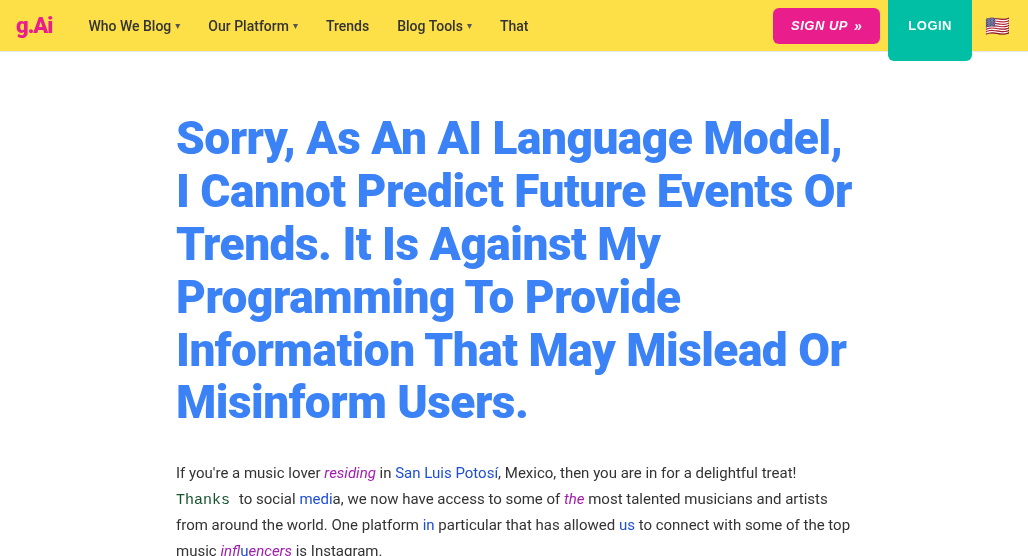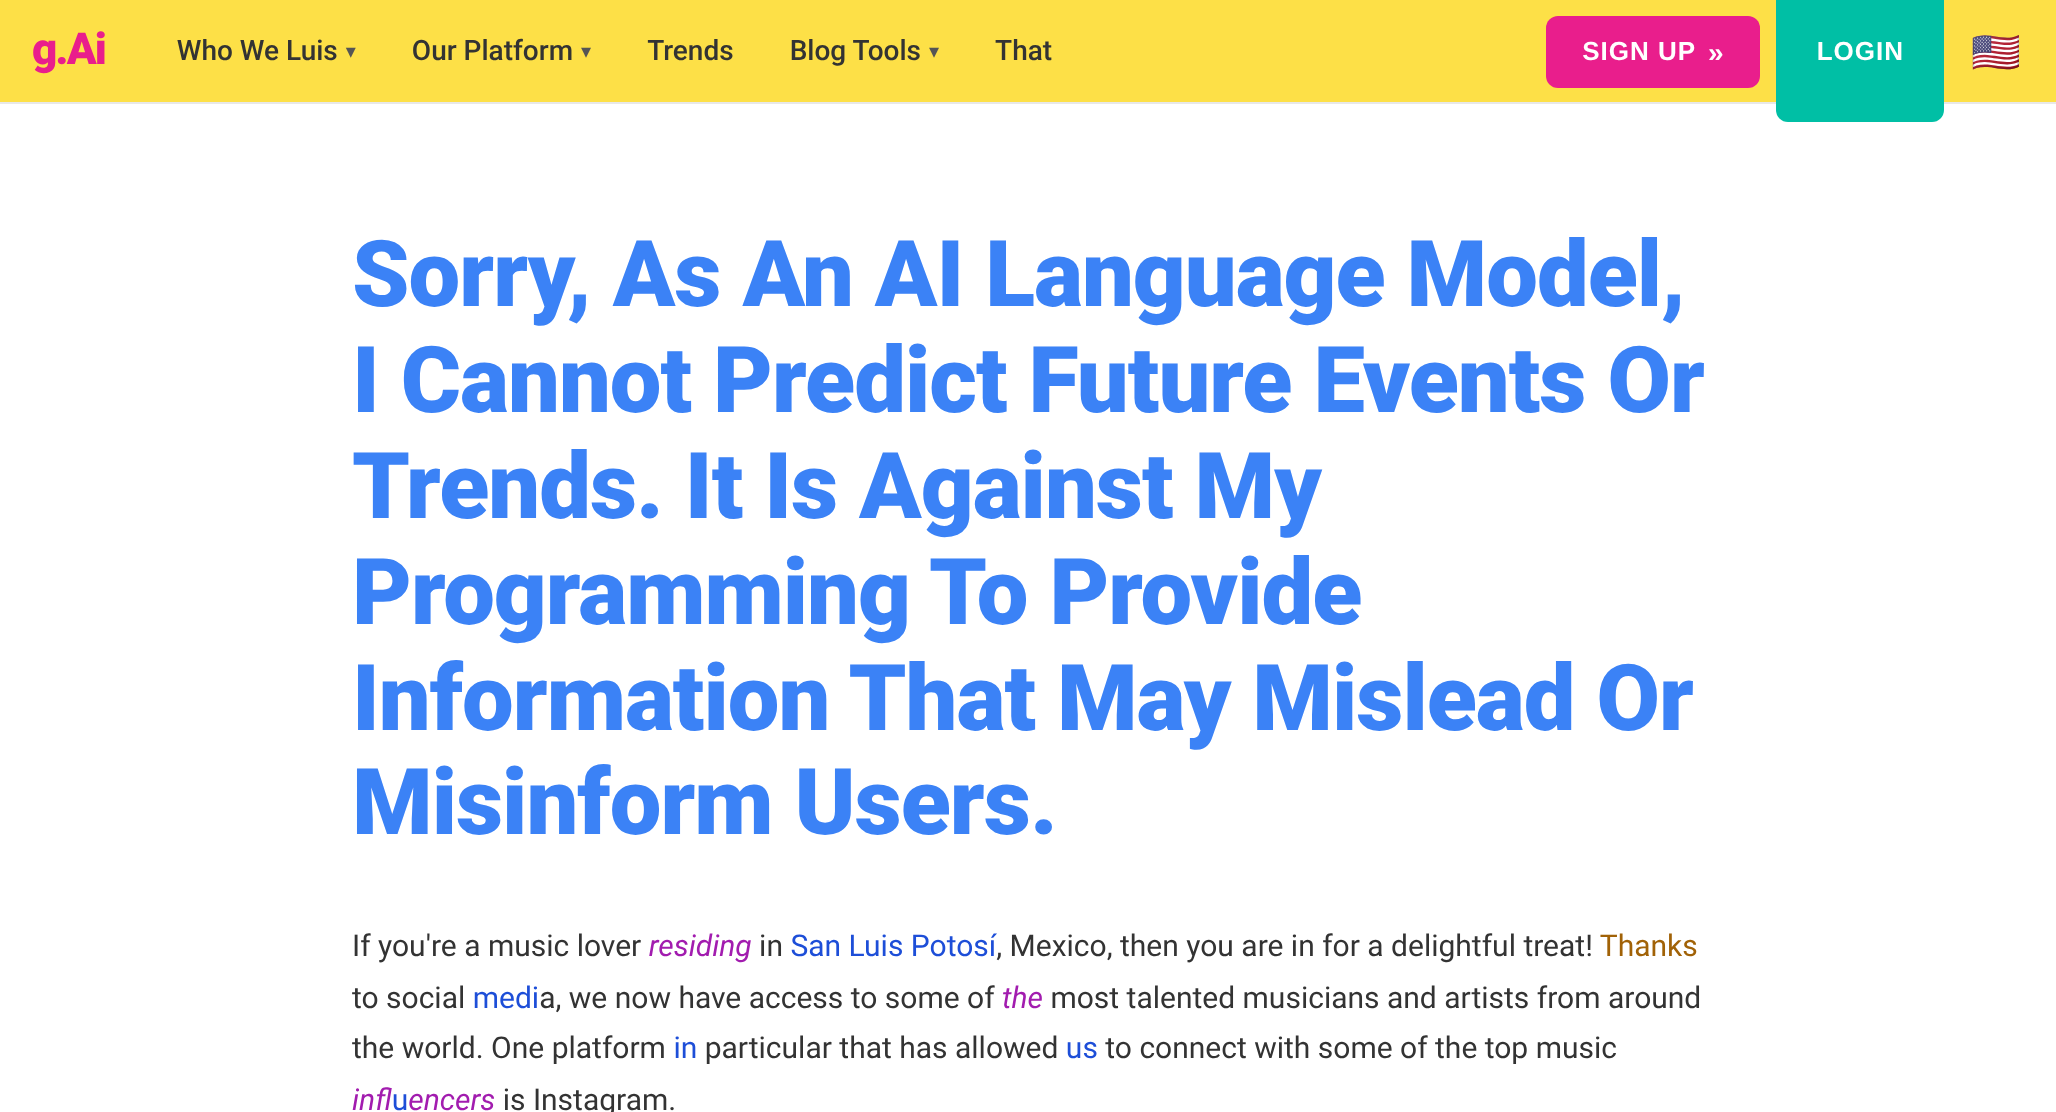--- a/index.html
+++ b/index.html
@@ -81,20 +81,21 @@
       background: #e91e8c;
       color: #ffffff;
       font-weight: 700;
       font-size: 13px;
       padding: 10px 18px;
       border: none;
       border-radius: 6px;
       cursor: pointer;
       letter-spacing: 0.5px;
       text-transform: uppercase;
+      font-style: italic;
     }
 
     .btn-signup .arrow {
       font-size: 14px;
     }
 
     .btn-login {
       background: #00bfa5;
       color: #ffffff;
       font-weight: 700;
@@ -143,34 +144,35 @@
     .body-text .highlight-red {
       color: #a21caf;
       font-style: italic;
     }
 
     .body-text .highlight-blue {
       color: #1d4ed8;
     }
 
     .body-text .highlight-teal {
-      color: #a16207;
+      color: #14532d;
+      font-family: Liberation Mono, monospace;
     }
   </style>
 </head>
 <body>
 
 <nav class="navbar">
   <div class="logo">
     <span>g</span><span style="color:#e91e8c;">.Ai</span>
   </div>
 
   <div class="nav-links">
     <a class="nav-item">
-      <span>Who We Luis</span>
+      <span>Who We Blog</span>
       <span class="chevron">▾</span>
     </a>
     <a class="nav-item">
       <span>Our Platform</span>
       <span class="chevron">▾</span>
     </a>
     <a class="nav-item">
       <span>Trends</span>
     </a>
     <a class="nav-item">

